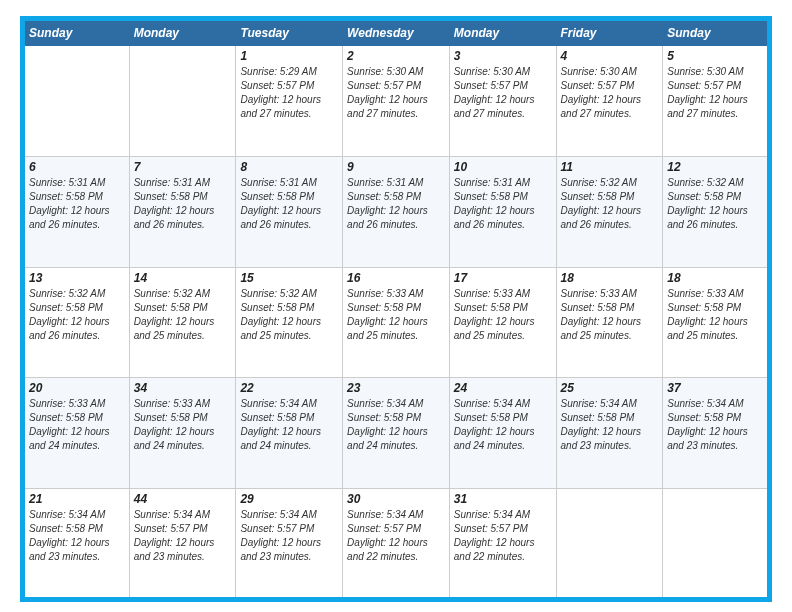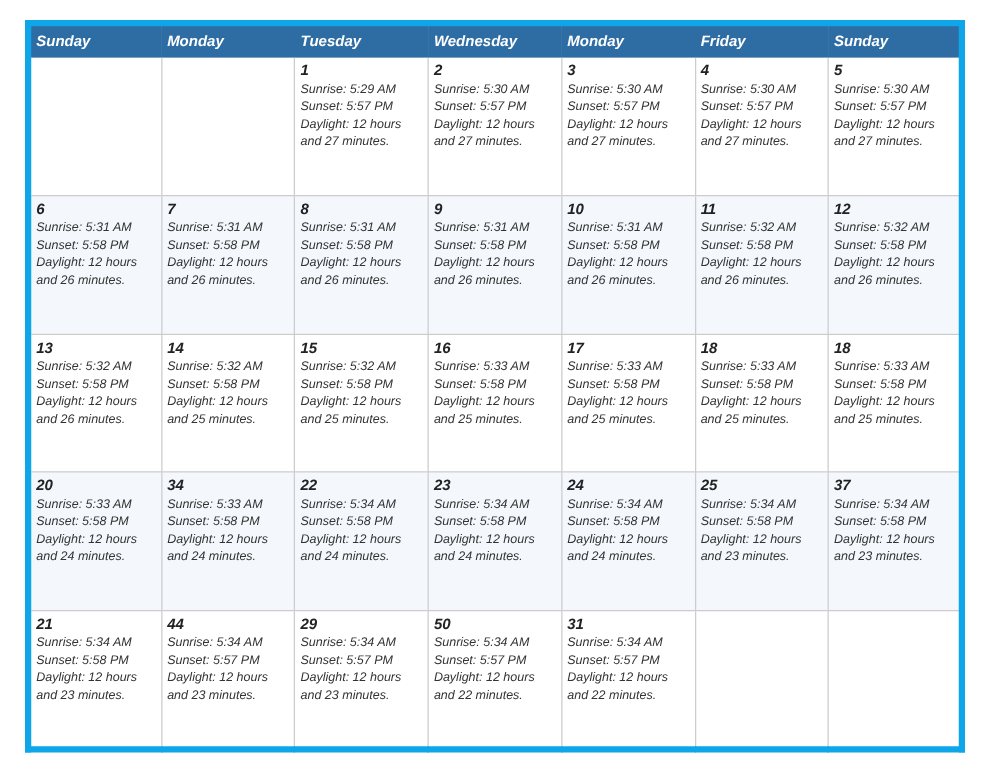--- a/index.html
+++ b/index.html
@@ -239,21 +239,21 @@
           </td>
           <td>
             <span class="day-num">44</span>
             <div class="day-detail">Sunrise: 5:34 AM<br>Sunset: 5:57 PM<br>Daylight: 12 hours and 23 minutes.</div>
           </td>
           <td>
             <span class="day-num">29</span>
             <div class="day-detail">Sunrise: 5:34 AM<br>Sunset: 5:57 PM<br>Daylight: 12 hours and 23 minutes.</div>
           </td>
           <td>
-            <span class="day-num">50</span>
+            <span class="day-num">30</span>
             <div class="day-detail">Sunrise: 5:34 AM<br>Sunset: 5:57 PM<br>Daylight: 12 hours and 22 minutes.</div>
           </td>
           <td>
             <span class="day-num">31</span>
             <div class="day-detail">Sunrise: 5:34 AM<br>Sunset: 5:57 PM<br>Daylight: 12 hours and 22 minutes.</div>
           </td>
           <td class="empty"></td>
           <td class="empty"></td>
         </tr>
       </tbody>

